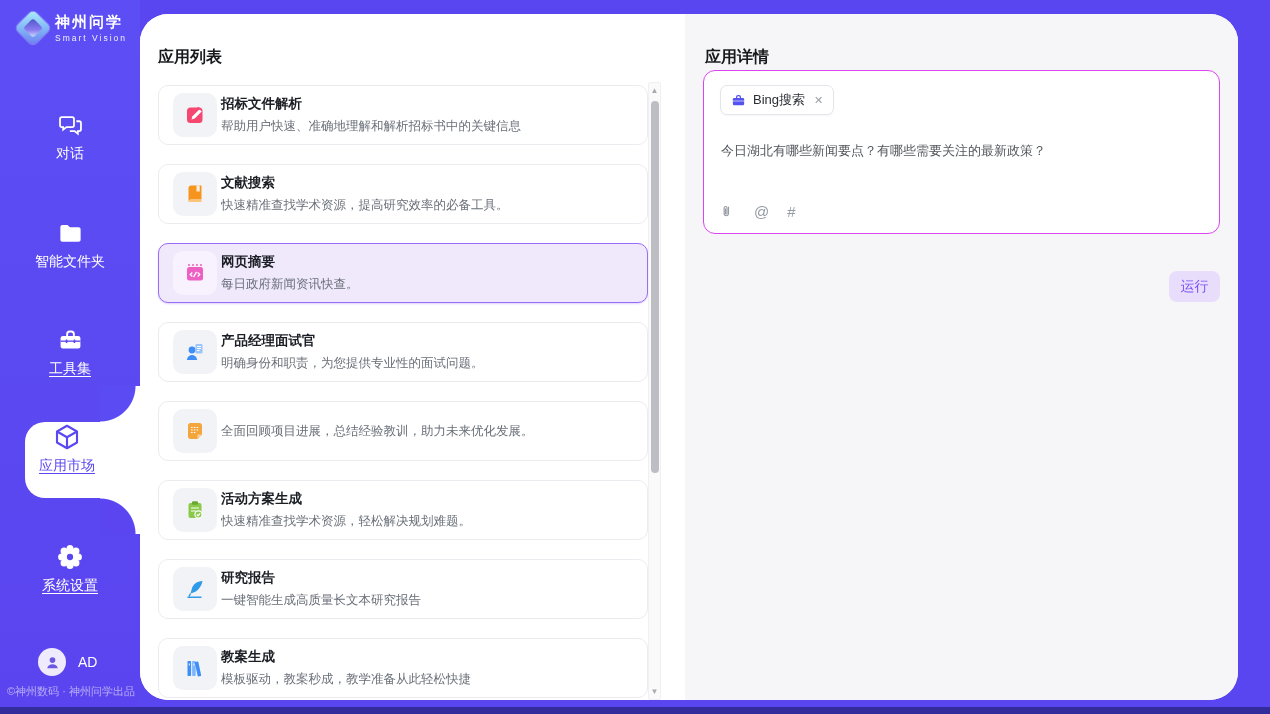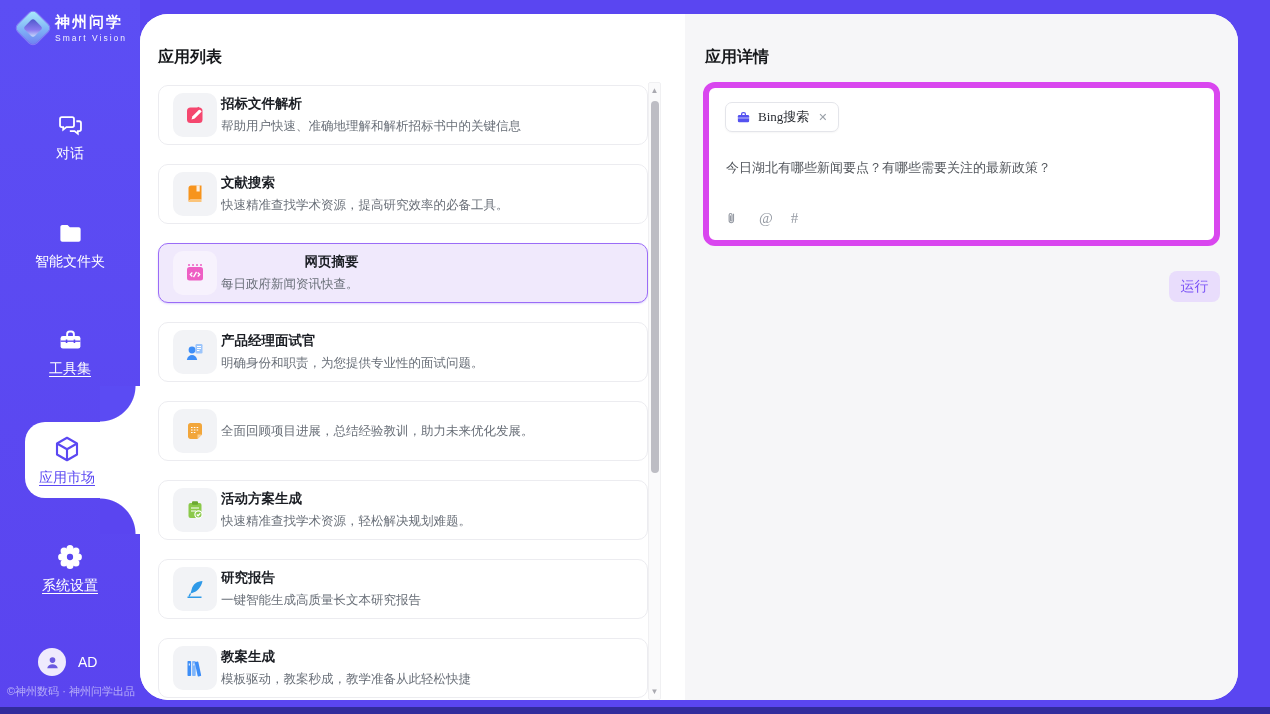--- a/index.html
+++ b/index.html
@@ -28,56 +28,56 @@
   .nav-item { position:absolute; left:0; width:140px; display:flex; flex-direction:column; align-items:center; gap:6px; color:#fff; cursor:pointer; }
   .nav-label { font-size:14px; color:#fff; }
   .nav-label.u { text-decoration:underline; text-underline-offset:2.5px; }
 
   
   .bump { position:absolute; left:25px; top:422px; width:121px; height:76px; background:#ffffff; border-radius:20px 0 0 20px; z-index:4; }
   .notch-top { position:absolute; left:100px; top:386px; width:46px; height:36px; z-index:4;
     background:radial-gradient(circle 36px at 0 0, #5b4bf3 0 35px, #ffffff 36px); }
   .notch-bottom { position:absolute; left:100px; top:498px; width:46px; height:36px; z-index:4;
     background:radial-gradient(circle 36px at 0 100%, #5a45f0 0 35px, #ffffff 36px); }
-  .bump-inner { position:absolute; left:0; top:0; width:84px; height:100%; display:flex; flex-direction:column; align-items:center; justify-content:center; gap:5px; cursor:pointer; }
+  .bump-inner { position:absolute; left:0; top:0; width:84px; height:100%; display:flex; flex-direction:column; align-items:center; gap:5px; cursor:pointer; }
   .bump-inner .nav-label { color:#5b48f2; }
 
   .user-row { position:absolute; left:38px; top:648px; display:flex; align-items:center; gap:12px; }
   .avatar { width:28px; height:28px; border-radius:50%; background:#efeafd; display:flex; align-items:center; justify-content:center; }
   .user-name { color:#fff; font-size:14px; }
   .copyright { position:absolute; left:7px; top:684px; width:133px; font-size:11px; color:rgba(255,255,255,.55); white-space:nowrap; }
 
   
   .main { position:absolute; left:140px; top:14px; width:1098px; height:686px; border-radius:28px; overflow:hidden; display:flex; background:#f6f6f8; z-index:3; }
   .list-pane { width:545px; background:#fff; position:relative; flex:none; }
   .detail-pane { flex:1; background:#f6f6f8; position:relative; }
 
   .pane-title { position:absolute; top:33px; font-size:16px; font-weight:700; color:#17191c; }
   .list-pane .pane-title { left:18px; }
   .detail-pane .pane-title { left:20px; }
 
   
   .cards { position:absolute; left:18px; top:71px; width:490px; }
   .card { height:60px; border:1px solid #ececf0; border-radius:10px; background:#fff; margin-bottom:19px;
     display:flex; align-items:center; padding:0 14px; gap:4px; cursor:pointer; }
-  .card.selected { background:#f0e9fc; border:1px solid #9b6cf7; box-shadow:0 1px 2px rgba(122,82,246,.25);text-align:right; }
+  .card.selected { background:#f0e9fc; border:1px solid #9b6cf7; box-shadow:0 1px 2px rgba(122,82,246,.25); }
   .card-icon { width:44px; height:44px; border-radius:10px; background:#f2f3f6; display:flex; align-items:center; justify-content:center; flex:none; }
   .card.selected .card-icon { background:#f7f2fd; }
   .card-text { display:flex; flex-direction:column; gap:5px; min-width:0; }
   .card-name { font-size:13.5px; font-weight:700; color:#1b1e24; }
   .card-desc { font-size:12.5px; color:#696f78; white-space:nowrap; overflow:hidden; }
 
   
   .scrollbar { position:absolute; left:508px; top:68px; width:13px; height:618px; background:#fafafb; border:1px solid #f0f0f2; border-radius:2px; }
   .sb-arrow { position:absolute; left:0; width:100%; text-align:center; font-size:8px; color:#a9a9b0; }
   .sb-up { top:3px; } .sb-down { bottom:3px; }
   .sb-thumb { position:absolute; left:1.5px; top:18px; width:8px; height:372px; background:#bdbdc4; border-radius:4px; }
 
   
-  .detail-card { position:absolute; left:18px; top:68px; width:517px; height:164px; background:#fff; border:6px solid #d946ef; border-radius:12px;font-family:Liberation Serif, serif; }
+  .detail-card { position:absolute; left:18px; top:56px; width:517px; height:164px; background:#fff; border:1px solid #d946ef; border-radius:12px; }
   .tag { position:absolute; left:16px; top:14px; height:30px; display:inline-flex; align-items:center; gap:7px;
     padding:0 10px; background:#fff; border:1px solid #e4e5ea; border-radius:7px; box-shadow:0 1px 2px rgba(0,0,0,.04); }
   .tag-label { font-size:13px; color:#2a2d33; }
   .tag-close { font-size:11px; color:#9aa0a8; cursor:pointer; margin-left:2px; }
   .query { position:absolute; left:17px; top:70px; width:480px; font-size:13px; color:#52565c; line-height:1.5; cursor:text; }
   .attach-row { position:absolute; left:17px; bottom:13px; display:flex; align-items:center; gap:18px; color:#959aa3; }
   .attach-row .txt-ic { font-size:15px; cursor:pointer; }
 
   .run-btn { position:absolute; right:18px; top:257px; width:51px; height:31px; border:none; border-radius:8px;
     background:#e9ddfc; color:#7a52f6; font-size:14px; font-family:inherit; cursor:pointer; }

